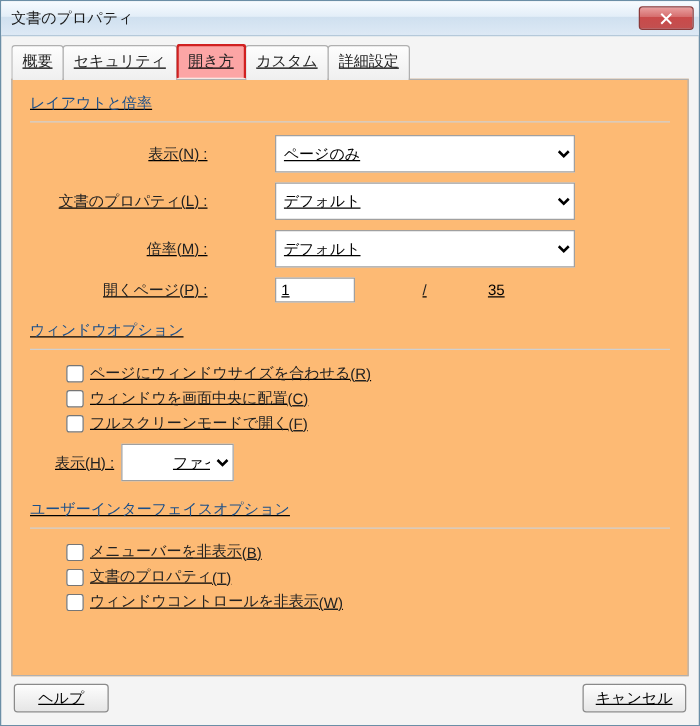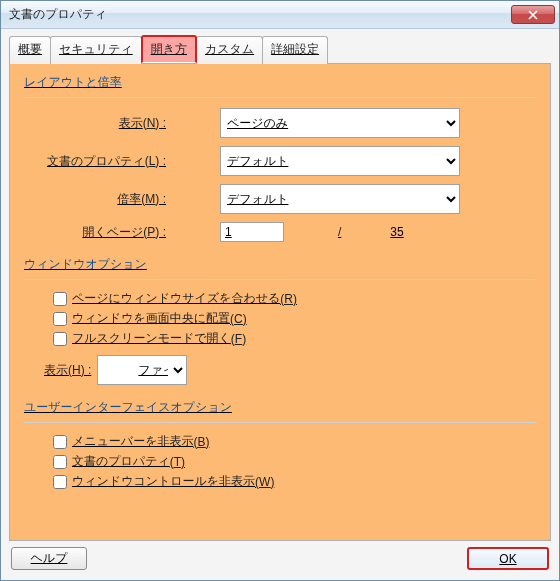--- a/index.html
+++ b/index.html
@@ -231,17 +231,17 @@
           <input type="checkbox" style="">
           <span>ウィンドウコントロールを非表示</span>(<span class="ul">W</span>)
         </label>
       </div>
 
     </div>
 
     <div class="footer">
       <button class="btn">ヘルプ</button>
       <div class="footer-right">
-        <button class="btn primary">OK</button>
+        <button class="btn">キャンセル</button>
       </div>
     </div>
   </div>
 </div>
 
 </body></html>

